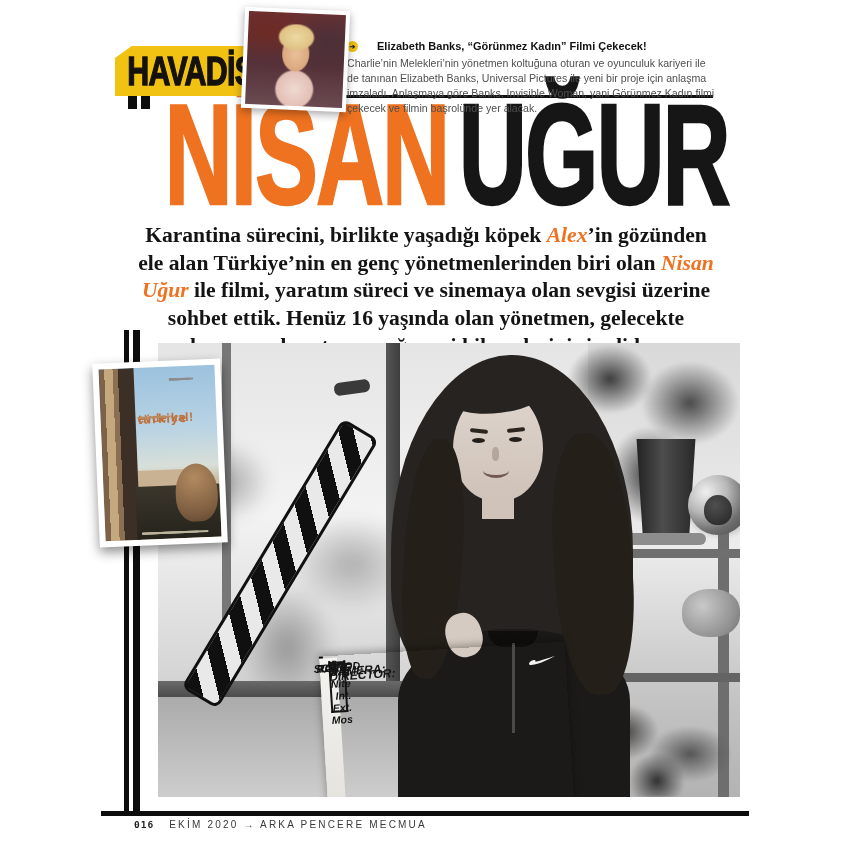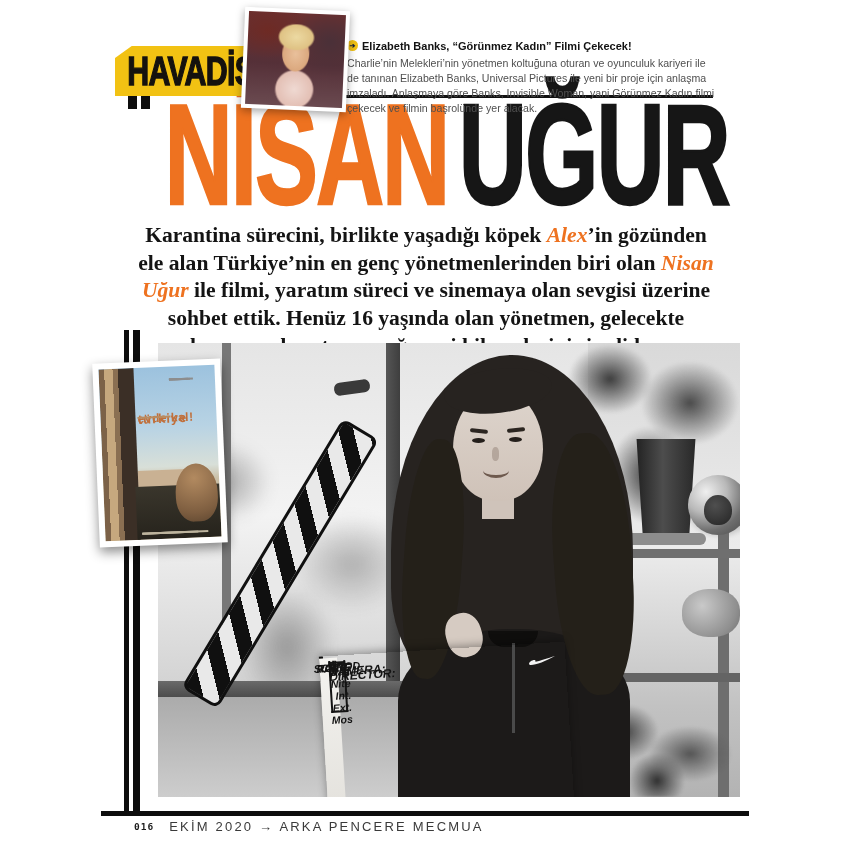--- a/index.html
+++ b/index.html
@@ -20,21 +20,21 @@
     background:
       radial-gradient(ellipse 30px 22px at 50% 26%,#ecd9a2 0%,#dfc284 55%,rgba(0,0,0,0) 62%),
       radial-gradient(ellipse 20px 26px at 50% 44%,#e9c09b 0%,#dba87e 65%,rgba(0,0,0,0) 70%),
       radial-gradient(ellipse 30px 30px at 50% 82%,#efd9d2 0%,#e3bfb4 60%,rgba(0,0,0,0) 66%),
       radial-gradient(ellipse 60px 40px at 20% 20%,#6e2a24 0%,rgba(0,0,0,0) 70%),
       radial-gradient(ellipse 60px 50px at 85% 30%,#4a3038 0%,rgba(0,0,0,0) 70%),
       linear-gradient(180deg,#6b3030 0%,#553038 55%,#6a4a50 100%);
     filter:blur(.6px);}
   
   #news{position:absolute;left:347px;top:40px;width:368px;z-index:6;}
-  #news .t{font-size:11px;font-weight:700;color:#121212;display:flex;align-items:flex-start;gap:4px;}
+  #news .t{font-size:11px;font-weight:700;color:#121212;display:flex;align-items:flex-end;gap:19px;}
   #news .bullet{width:11px;height:11px;border-radius:50%;background:var(--gold);flex:0 0 auto;
         display:flex;align-items:center;justify-content:center;font-size:7px;color:#14213d;font-weight:700;}
   #news .b{margin-top:4px;font-size:10.6px;line-height:1.42;color:#4f4f4f;}
   #news-rule{position:absolute;left:341px;top:95px;width:372px;height:2.5px;background:#101010;z-index:4;}
   
   #headline{position:absolute;left:20px;top:83px;width:850px;text-align:center;z-index:5;
      font-weight:700;font-size:143px;line-height:1;letter-spacing:-3px;white-space:nowrap;
      transform:scaleX(.66);}
   #headline .w1{color:var(--accent);-webkit-text-stroke:2.5px var(--accent);}
   #headline .w2{color:var(--ink);-webkit-text-stroke:2.5px var(--ink);margin-left:16px;}
@@ -153,21 +153,21 @@
      background:radial-gradient(circle at 45% 25%,#b28a60,#7e5e40 70%,#5e4630);}
   .p-credits{left:32%;bottom:4%;width:60%;z-index:5;}
   .p-credits .microline{background:#bdb49e;}
   
   #vrule{position:absolute;left:124px;top:330px;width:16px;height:485px;z-index:15;
      background:linear-gradient(90deg,#0d0d0d 0 5px,#fff 5px 9px,#0d0d0d 9px 16px);}
   #hrule{position:absolute;left:101px;top:811px;width:648px;height:4.5px;background:#0d0d0d;z-index:15;}
   #footer{position:absolute;left:134px;top:819px;display:flex;align-items:center;gap:15px;z-index:15;}
   #footer .pn{font-family:"DejaVu Sans Mono",monospace;font-size:9.5px;font-weight:700;
      letter-spacing:1px;color:#1c1c1c;}
-  #footer .issue{font-size:13px;letter-spacing:2.2px;color:#3a3a3a;font-weight:400;}
+  #footer .issue{font-size:10px;letter-spacing:2.2px;color:#3a3a3a;font-weight:400;}
 </style>
 </head>
 <body>
 
 <div id="page">
 
   <div id="havadis">
     <span class="lbl">HAVADİS</span>
   </div>
   <div id="badge-tail"></div>

